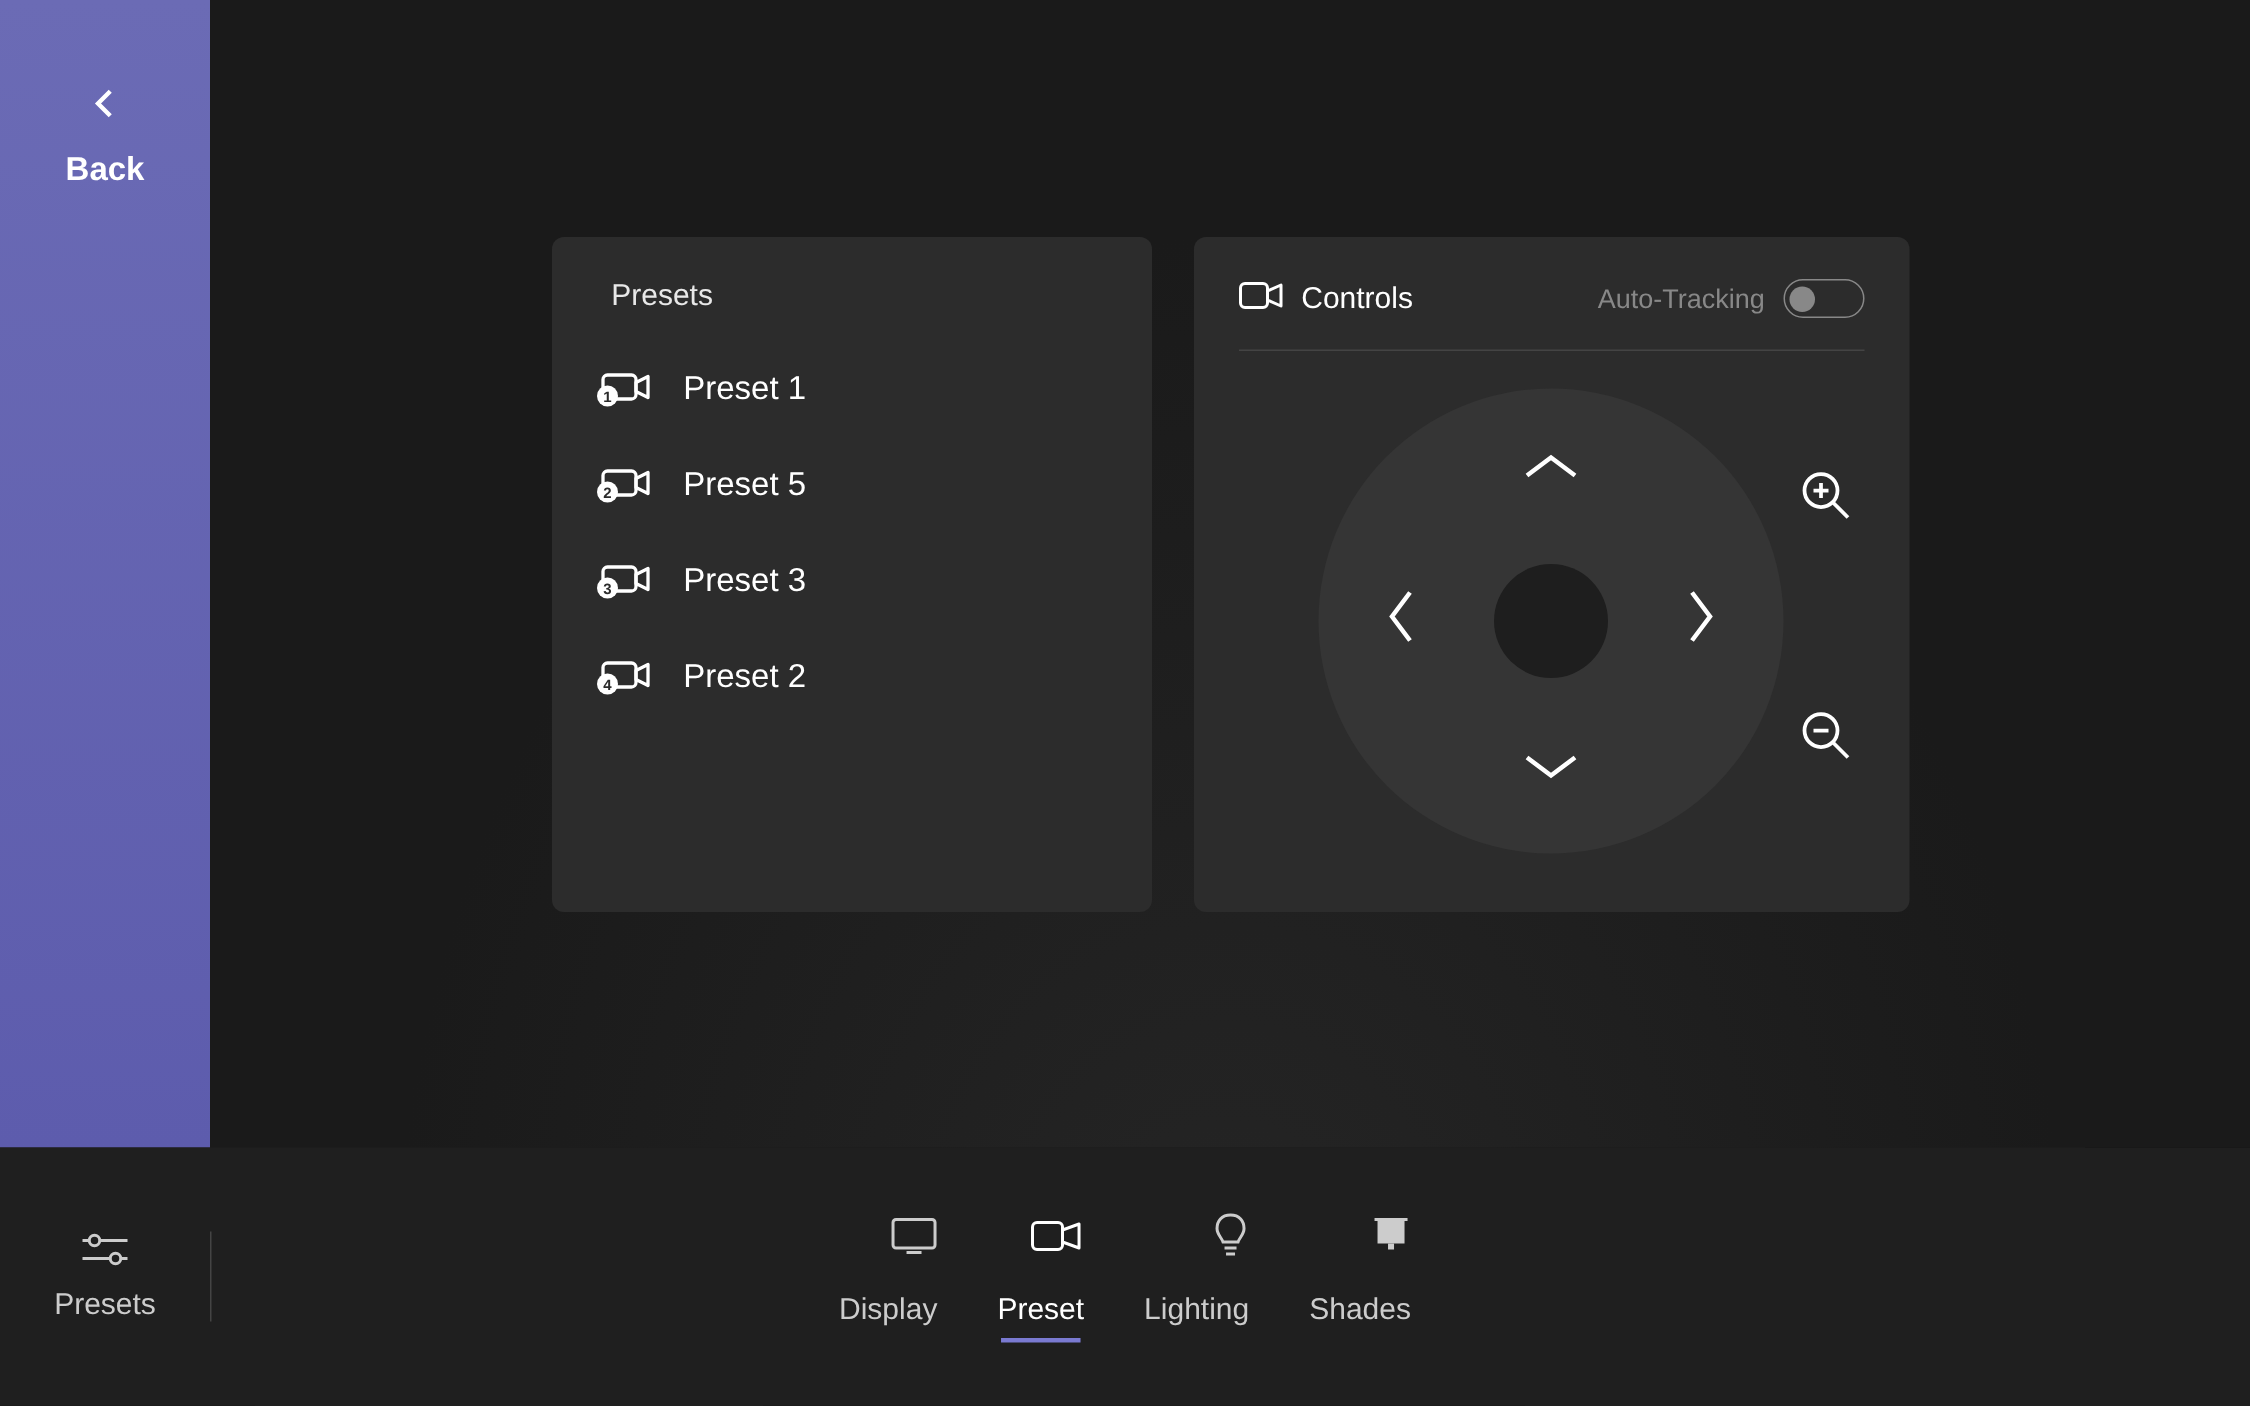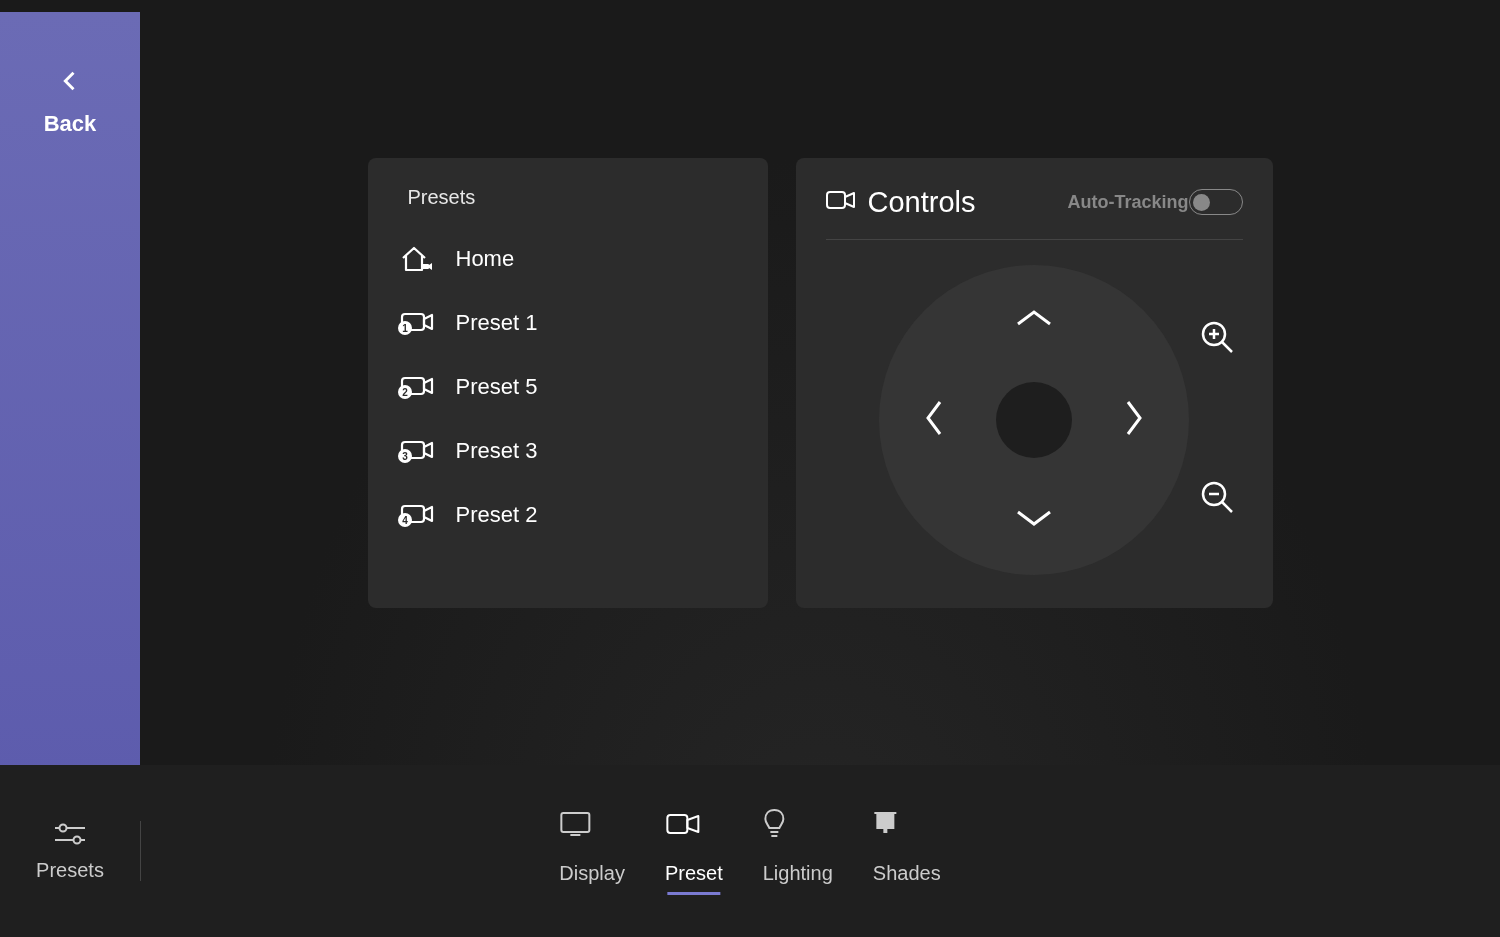--- a/index.html
+++ b/index.html
@@ -14,21 +14,21 @@
       background: #1a1a1a;
       font-family: 'Segoe UI', -apple-system, sans-serif;
       color: #ffffff;
       overflow: hidden;
       position: relative;
     }
 
     .sidebar-left {
       position: absolute;
       left: 0;
-      top: 12px;
+      top: 0;
       width: 140px;
       height: 765px;
       background: linear-gradient(180deg, #6b6bb5 0%, #5d5cad 100%);
       display: flex;
       flex-direction: column;
       align-items: center;
       padding-top: 55px;
     }
 
     .back-button {
@@ -118,29 +118,29 @@
       border-bottom: 1px solid #444444;
     }
 
     .controls-title-group {
       display: flex;
       align-items: center;
       gap: 12px;
     }
 
     .controls-title {
-      font-size: 29px;
+      font-size: 20px;
       font-weight: 400;
       color: #ffffff;
     }
 
     .auto-tracking-group {
       display: flex;
       align-items: center;
-      font-weight: bold;
+      gap: 12px;
     }
 
     .auto-tracking-label {
       font-size: 18px;
       color: #888888;
     }
 
     .toggle {
       width: 54px;
       height: 26px;
@@ -258,21 +258,21 @@
       left: 50%;
       transform: translateX(-50%);
       display: flex;
       gap: 40px;
       align-items: flex-end;
     }
 
     .tab {
       display: flex;
       flex-direction: column;
-      align-items: flex-start;
+      align-items: flex-end;
       gap: 24px;
       cursor: pointer;
       padding-bottom: 8px;
       position: relative;
     }
 
     .tab-icon {
       height: 28px;
       display: flex;
       align-items: center;
@@ -321,30 +321,20 @@
     </span>
     <span class="back-label">Back</span>
   </div>
 </div>
 
 <div class="main-area">
 
   <div class="card presets-card">
     <div class="presets-title">Presets</div>
 
-    <div class="preset-item">
-      <span class="preset-icon">
-        <svg width="36" height="30" viewBox="0 0 36 30" fill="none" stroke="#ffffff" stroke-width="2.2">
-          <path d="M5 14 L16 4 L27 14 M8 12 V26 H24 V12" stroke-linejoin="round"></path>
-          <rect x="24" y="20" width="7" height="5" rx="1" fill="#ffffff" stroke="none"></rect>
-          <path d="M31 21 L34 19 V26 L31 24 Z" fill="#ffffff" stroke="none"></path>
-        </svg>
-      </span>
-      <span class="preset-label">Home</span>
-    </div>
 
     <div class="preset-item">
       <span class="preset-icon">
         <svg width="40" height="28" viewBox="0 0 40 28" fill="none">
           <rect x="6" y="5" width="22" height="16" rx="3" stroke="#ffffff" stroke-width="2.2" fill="none"></rect>
           <path d="M28 10 L36 6 V20 L28 16 Z" stroke="#ffffff" stroke-width="2.2" fill="none" stroke-linejoin="round"></path>
           <circle cx="9" cy="19" r="7" fill="#ffffff"></circle>
           <text x="9" y="23" font-size="10" font-weight="700" fill="#2c2c2c" text-anchor="middle">1</text>
         </svg>
       </span>

